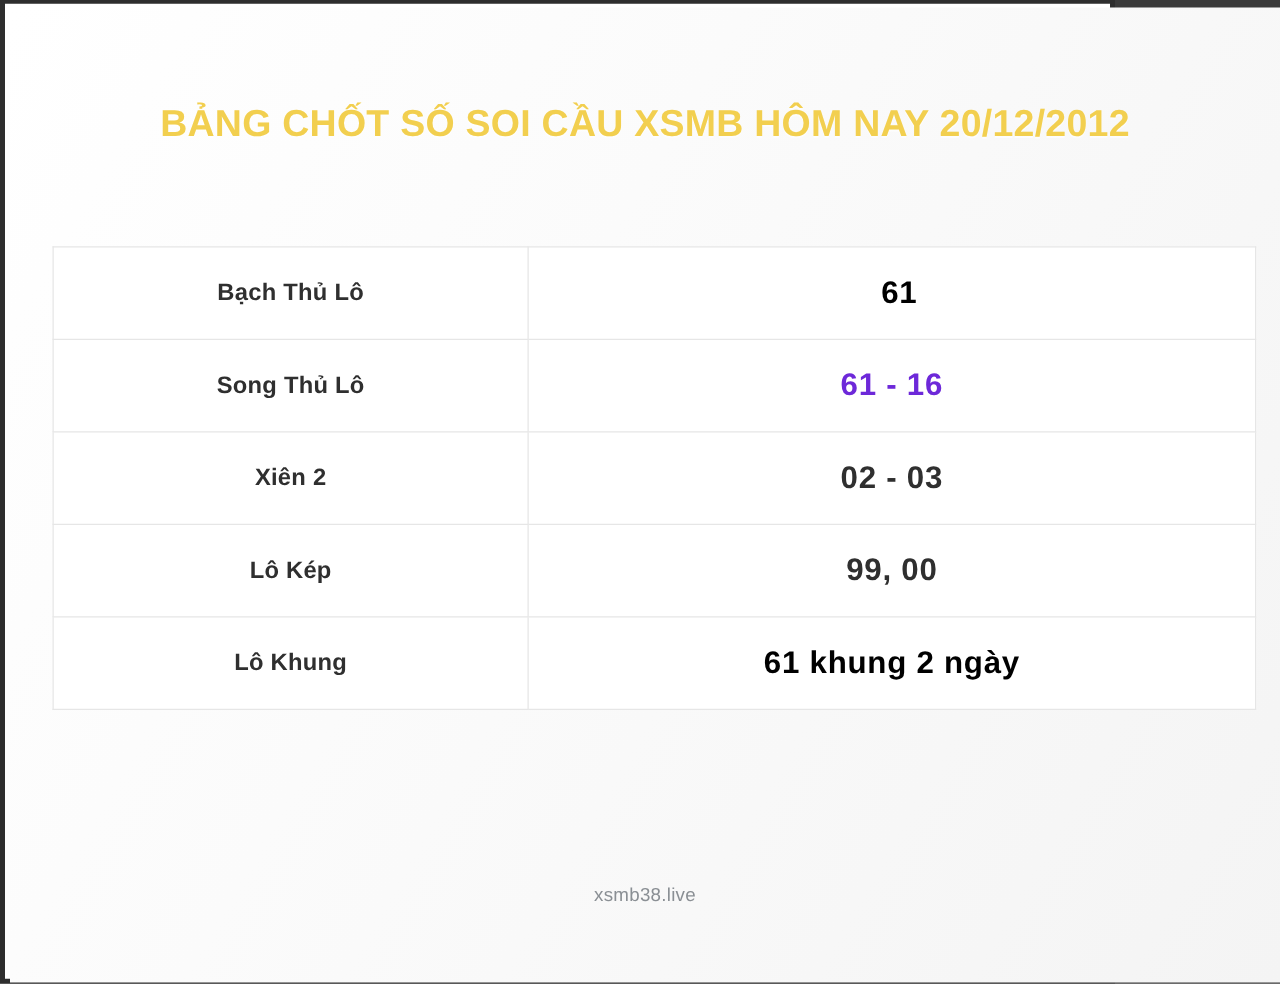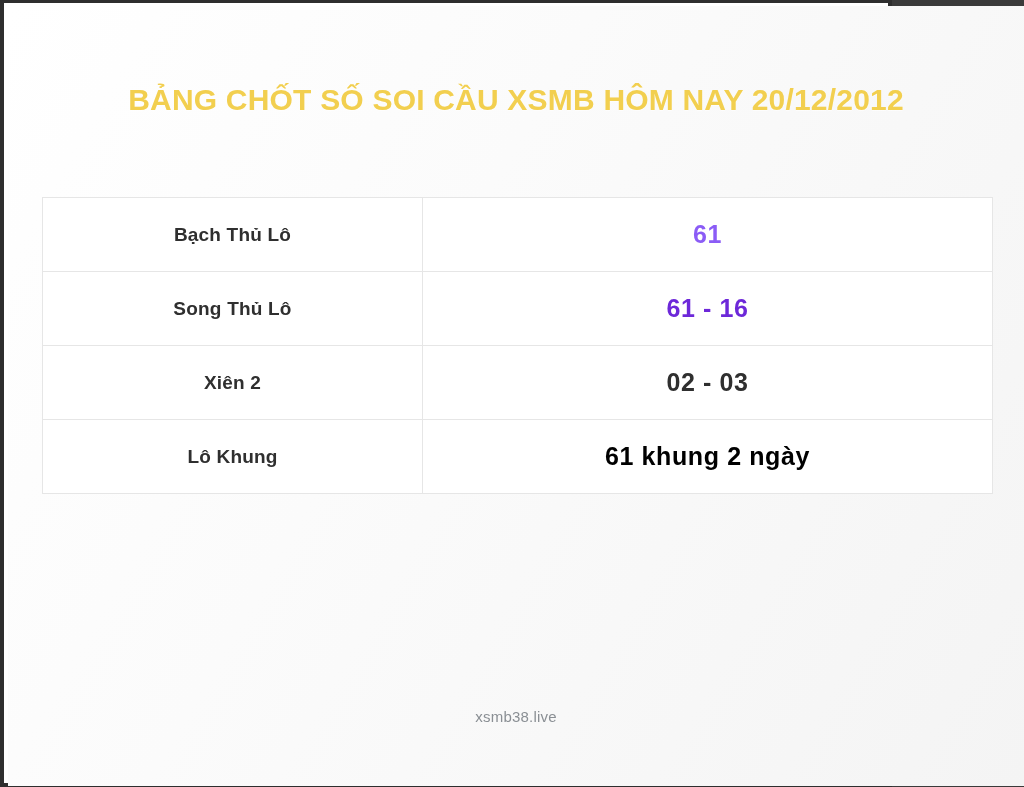--- a/index.html
+++ b/index.html
@@ -110,35 +110,39 @@
   <div class="page">
 
     <div class="title" style="color: rgb(242, 207, 79);">BẢNG CHỐT SỐ SOI CẦU XSMB HÔM NAY 20/12/2012</div>
 
     <div class="table-wrap">
       <table class="chot">
         <tbody>
 
           <tr>
             <td class="label">Bạch Thủ Lô</td>
-            <td class="value red" style="color: #8b5cf6;">61</td>
+            <td class="value red" style="color: #000000; padding-left: 12px;">61</td>
           </tr>
 
           <tr>
             <td class="label">Song Thủ Lô</td>
             <td class="value red" style="color: #6d28d9;">61 - 16</td>
           </tr>
 
           <tr>
             <td class="label">Xiên 2</td>
             <td class="value dark" style="color: rgb(47, 47, 47);">02 - 03</td>
           </tr>
 
 
 
+          <tr>
+            <td class="label">Lô Kép</td>
+            <td class="value dark" style="color: rgb(47, 47, 47);">99, 00</td>
+          </tr>
 
           <tr>
             <td class="label">Lô Khung</td>
             <td class="value dark" style="color: #000000;">61 khung 2 ngày</td>
           </tr>
 
         </tbody>
       </table>
     </div>
 

